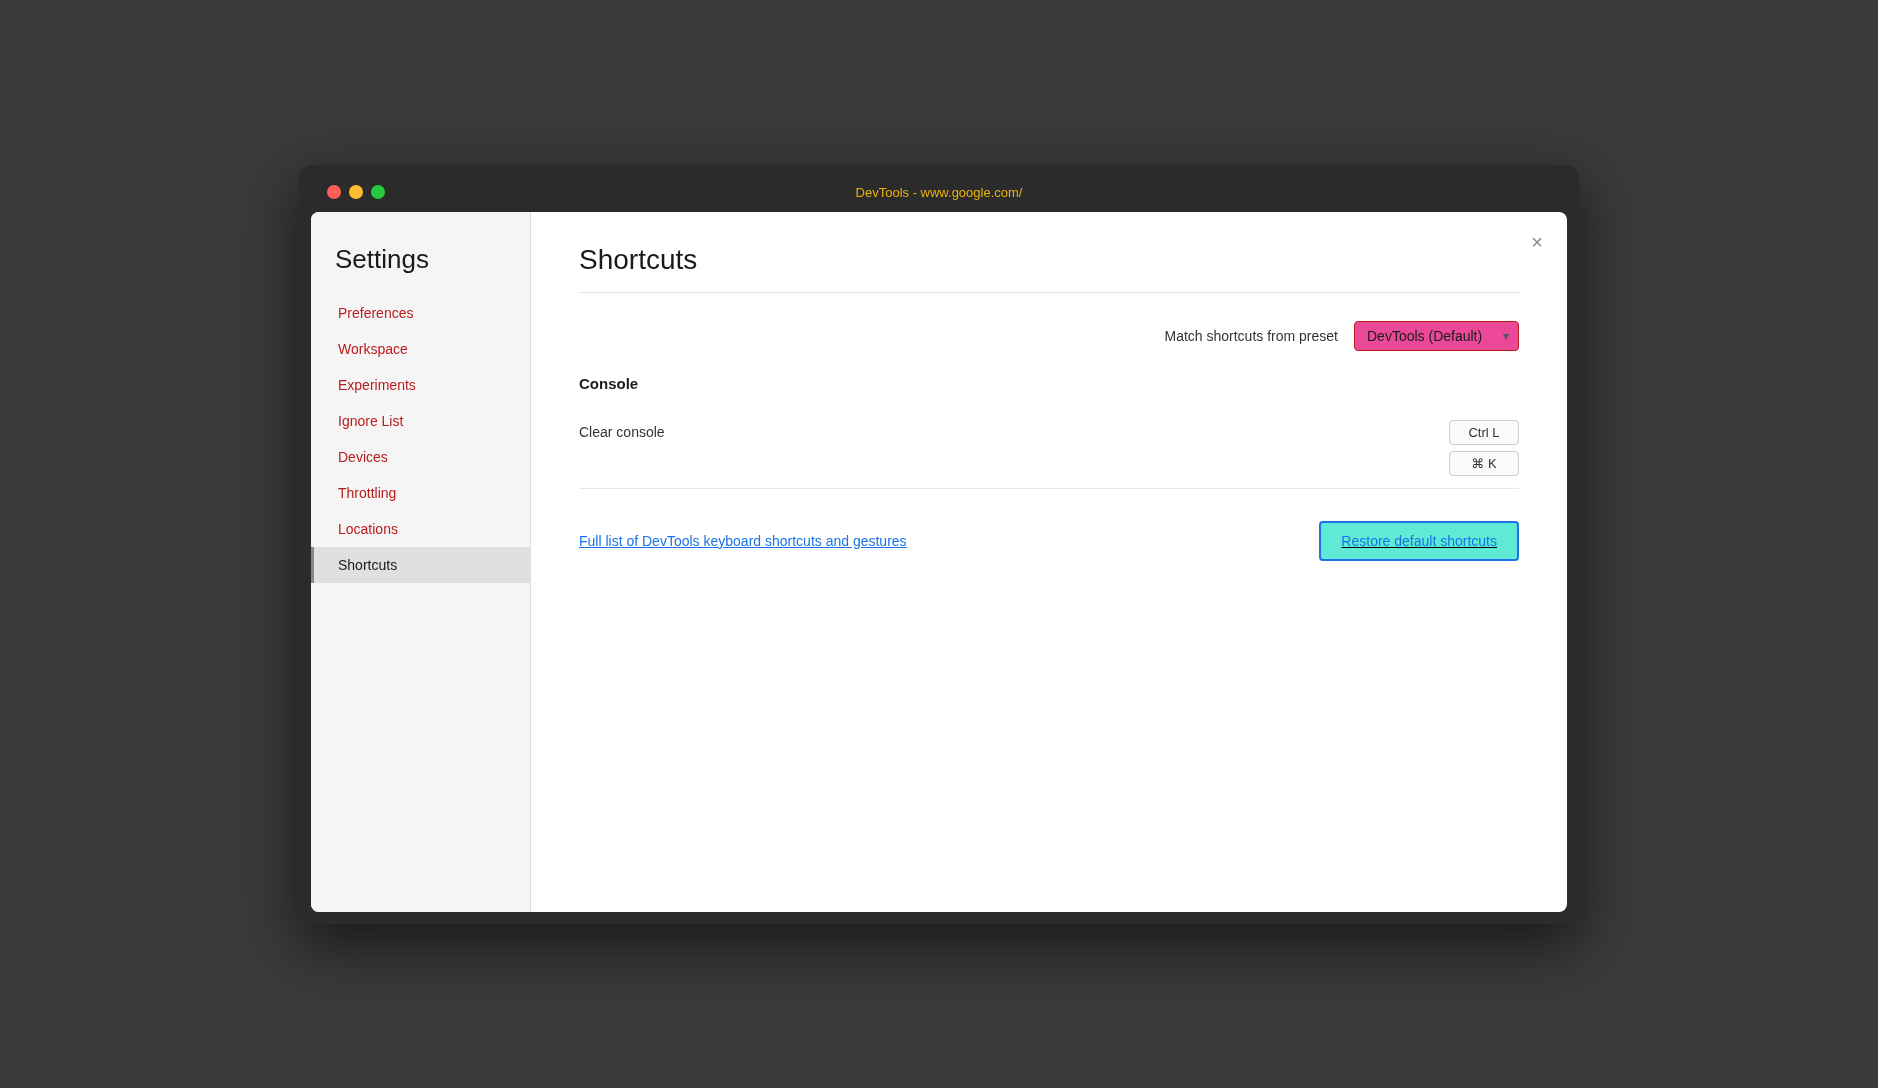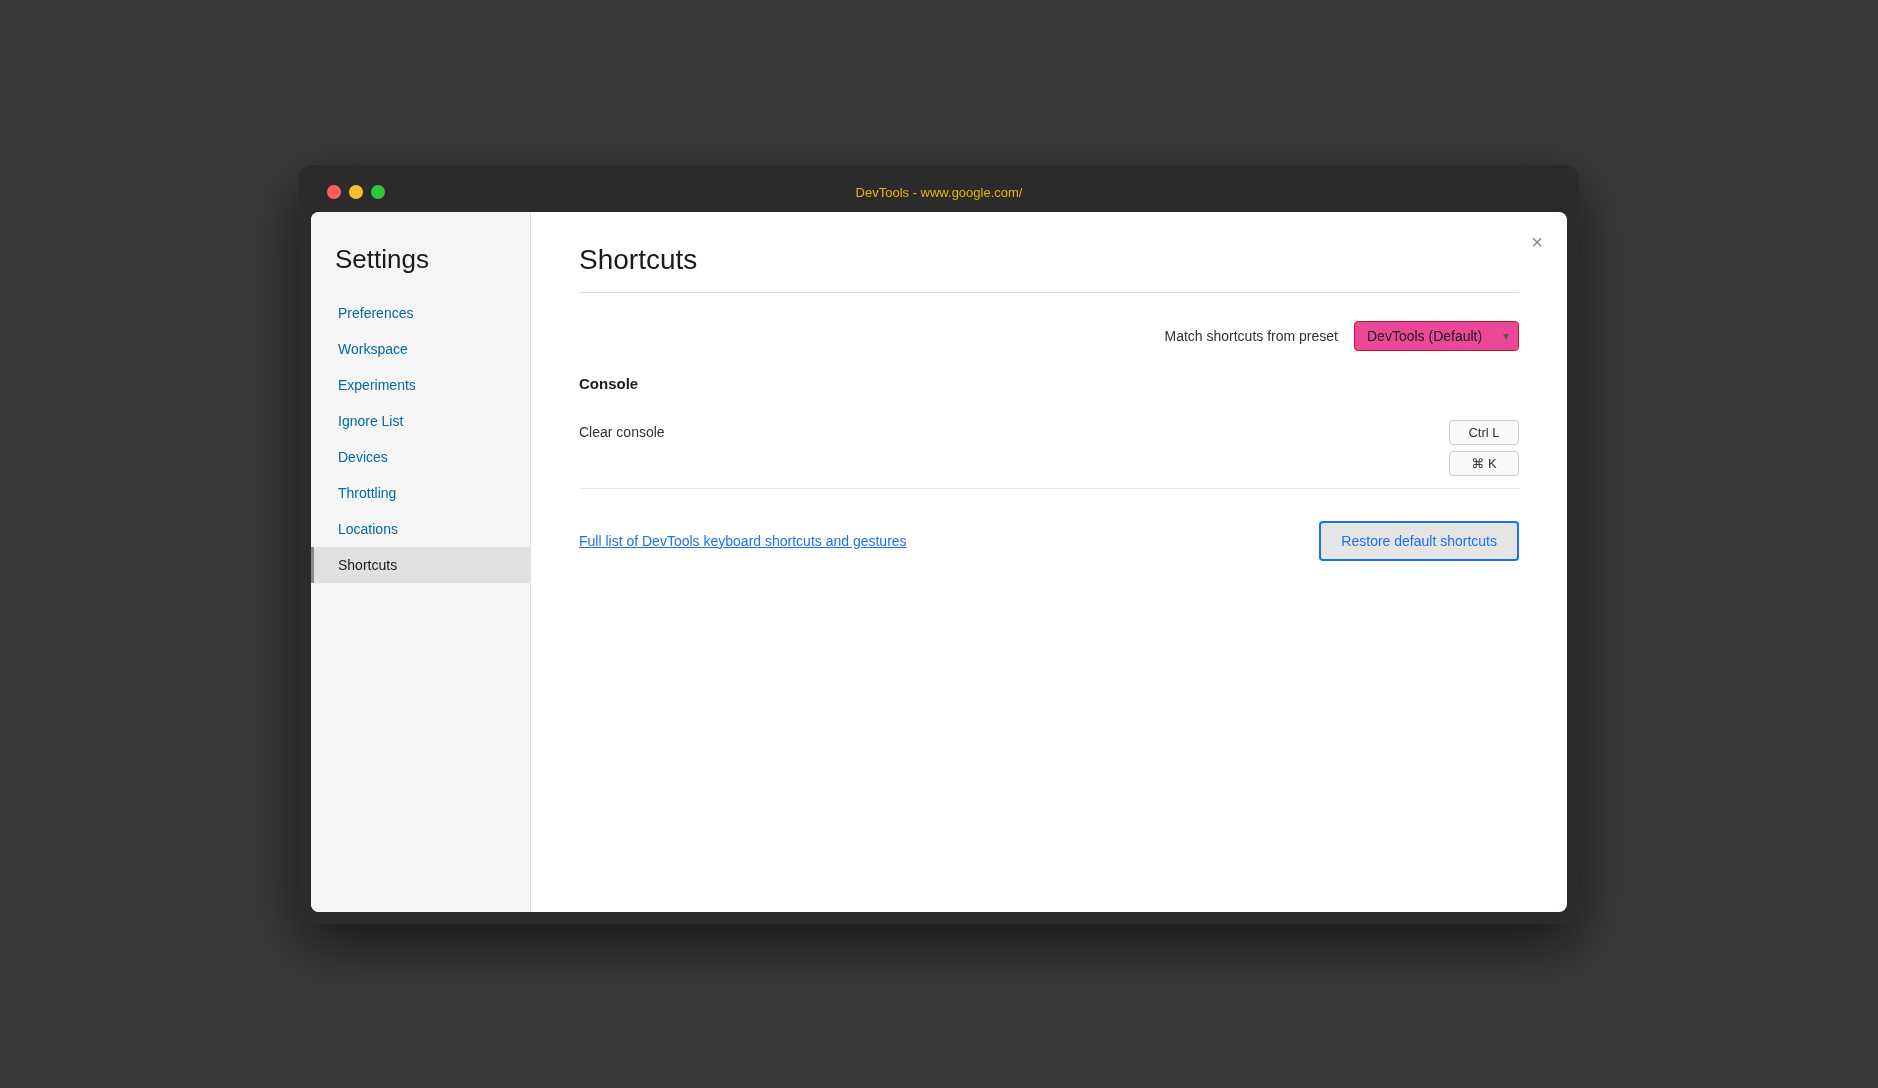--- a/index.html
+++ b/index.html
@@ -75,21 +75,21 @@
       padding: 0 24px 20px;
     }
 
     .sidebar-nav {
       list-style: none;
     }
 
     .sidebar-nav li {
       padding: 10px 24px;
       font-size: 14px;
-      color: #0369a1;
+      color: #b91c1c;
       cursor: pointer;
       border-left: 3px solid transparent;
     }
 
     .sidebar-nav li.active {
       background: #e0e0e0;
       color: #1a1a1a;
       font-weight: 500;
       border-left: 3px solid #888;
     }
@@ -212,32 +212,33 @@
 
     .section-block {
       margin-bottom: 24px;
     }
 
     .footer-row {
       display: flex;
       align-items: center;
       justify-content: space-between;
       margin-top: 32px;
+      text-decoration: underline;
     }
 
     .footer-link {
       color: #1a73e8;
       font-size: 14px;
       text-decoration: underline;
       cursor: pointer;
     }
 
     .restore-btn {
       border: 2px solid #1a73e8;
-      background: #e5e5e5;
+      background: #5eead4;
       color: #1a73e8;
       font-size: 14px;
       font-weight: 500;
       padding: 10px 20px;
       border-radius: 4px;
       cursor: pointer;
     }
   </style>
 </head>
 <body>

